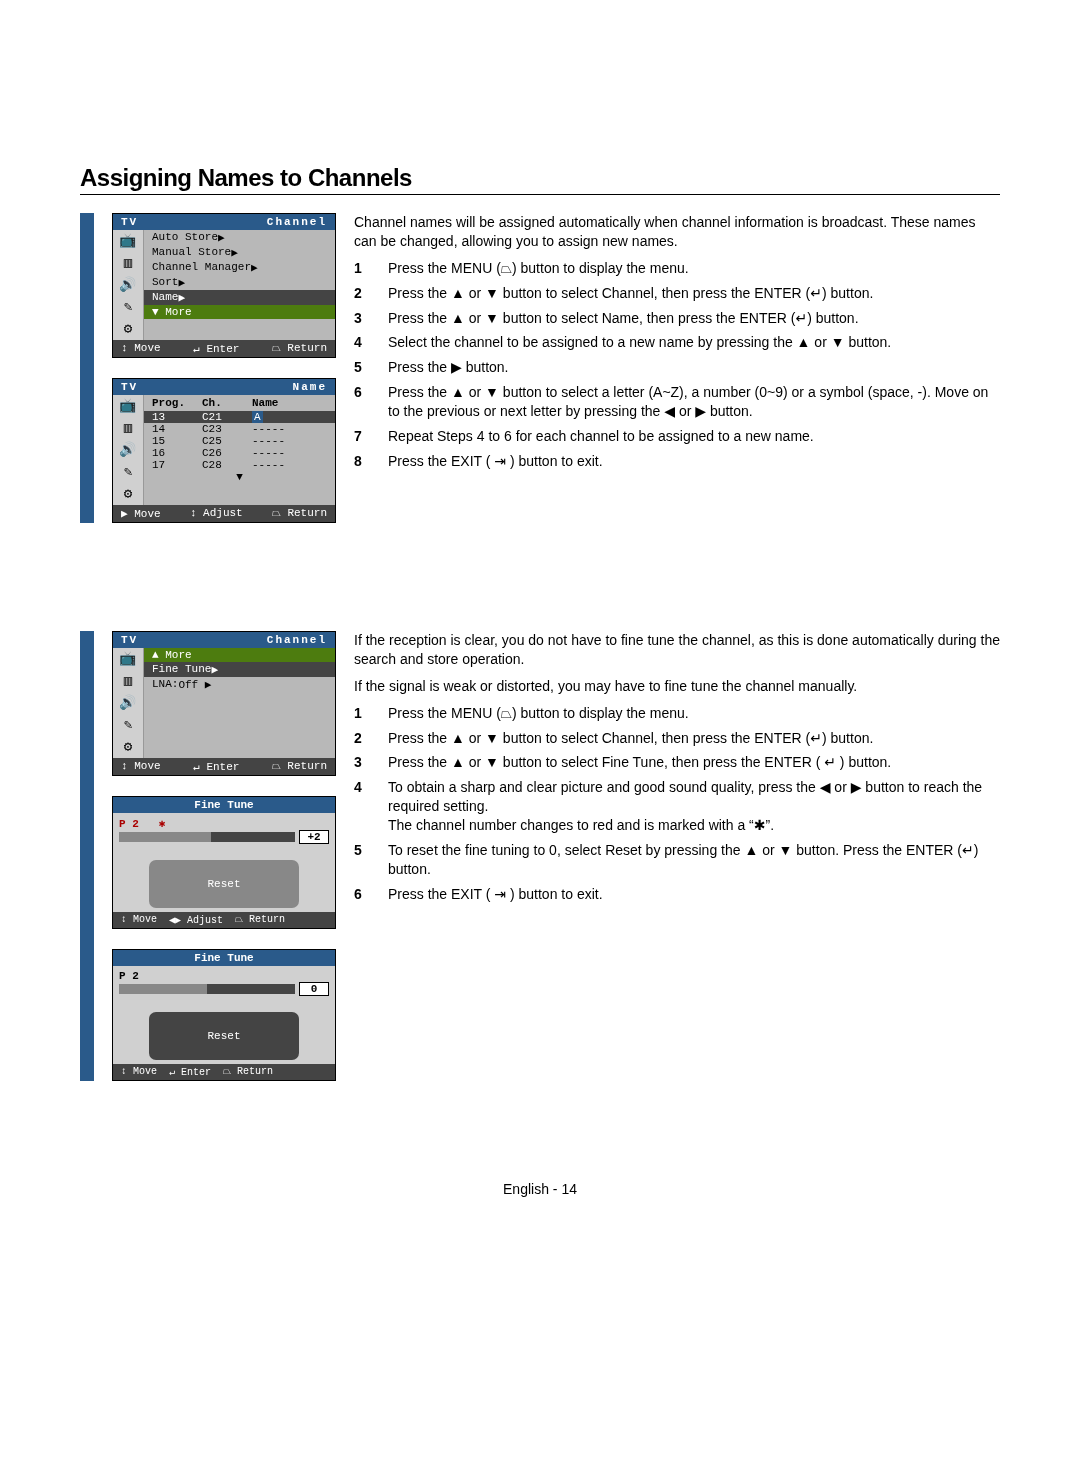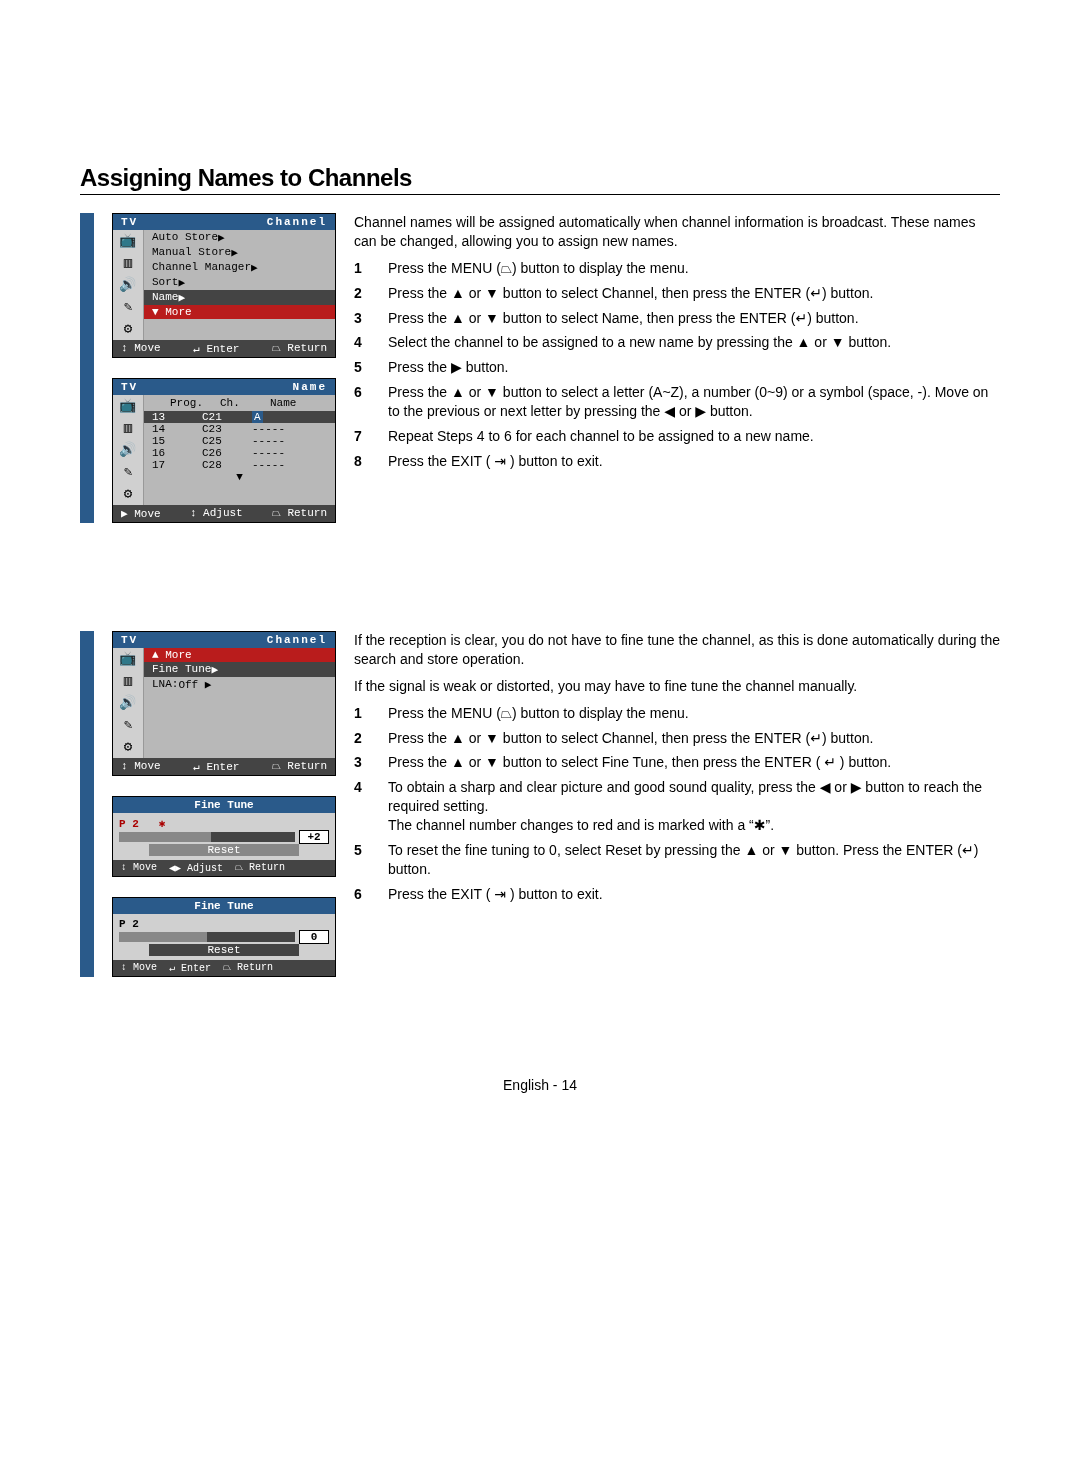--- a/index.html
+++ b/index.html
@@ -120,23 +120,23 @@
   }
   .osd-foot {
     background: #444;
     color: #fff;
     display: flex;
     justify-content: space-between;
     padding: 2px 8px;
   }
   .osd-table-head {
     display: flex;
-    padding: 2px 26px;
+    padding: 2px 8px;
     gap: 0;
-    font-weight: normal;
+    font-weight: bold;
     justify-content: flex-end;
   }
   .osd-table-row {
     display: flex;
     padding: 0 8px;
   }
   .col-p { width: 50px; }
   .col-c { width: 50px; }
   .col-n { flex: 1; }
   .name-sel {
@@ -183,39 +183,40 @@
     border: 1px solid #000;
     padding: 0 4px;
     font-weight: bold;
     min-width: 20px;
     text-align: center;
   }
   .ft-reset {
     text-align: center;
     background: #888;
     color: #fff;
-    margin: 0 30px 0 30px;
-    padding: 0 0;
+    margin: 16px 30px 0 30px;
+    padding: 18px 0;
+    border-radius: 7px;
   }
   .ft-foot {
     background: #444;
     color: #fff;
     padding: 2px 8px;
     display: flex;
     flex-wrap: wrap;
     gap: 2px 12px;
     font-size: 10px;
   }
   .page-footer {
     text-align: center;
     font-size: 14px;
     margin-top: 40px;
   }
   .osd-more {
-    background: #b91c1c;
+    background: #4d7c0f;
     color: #fff;
     text-align: left;
     padding: 1px 8px;
   }
 </style>
 </head>
 <body>
 
 <div class="page">
 

